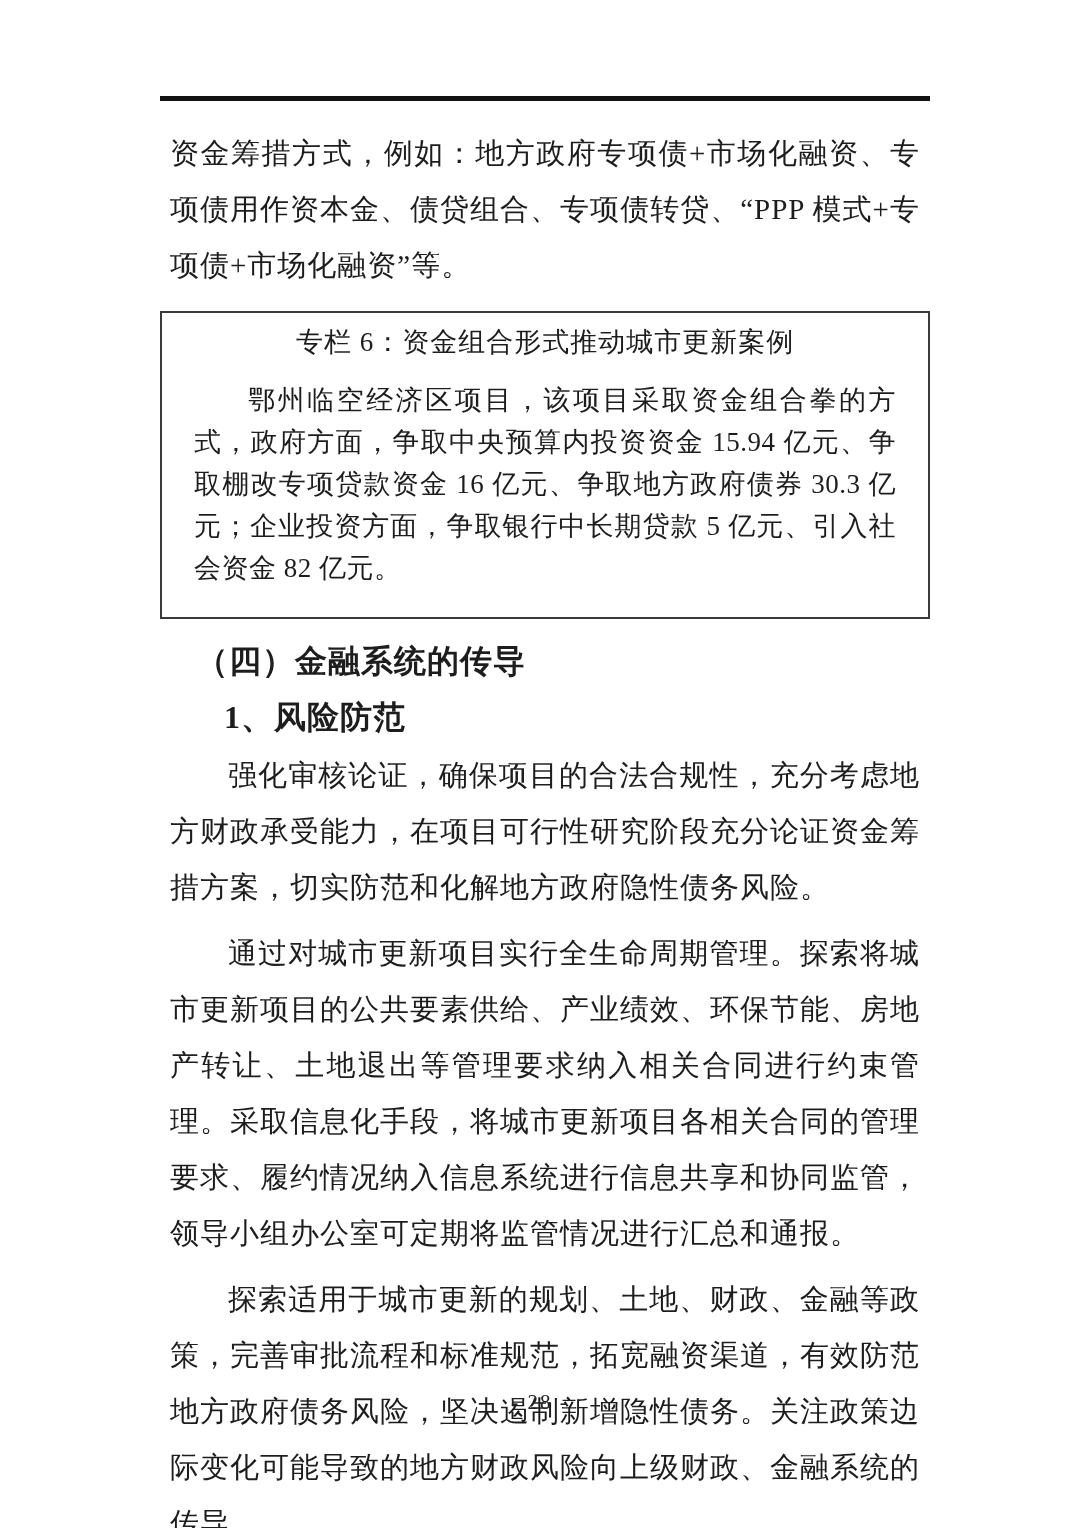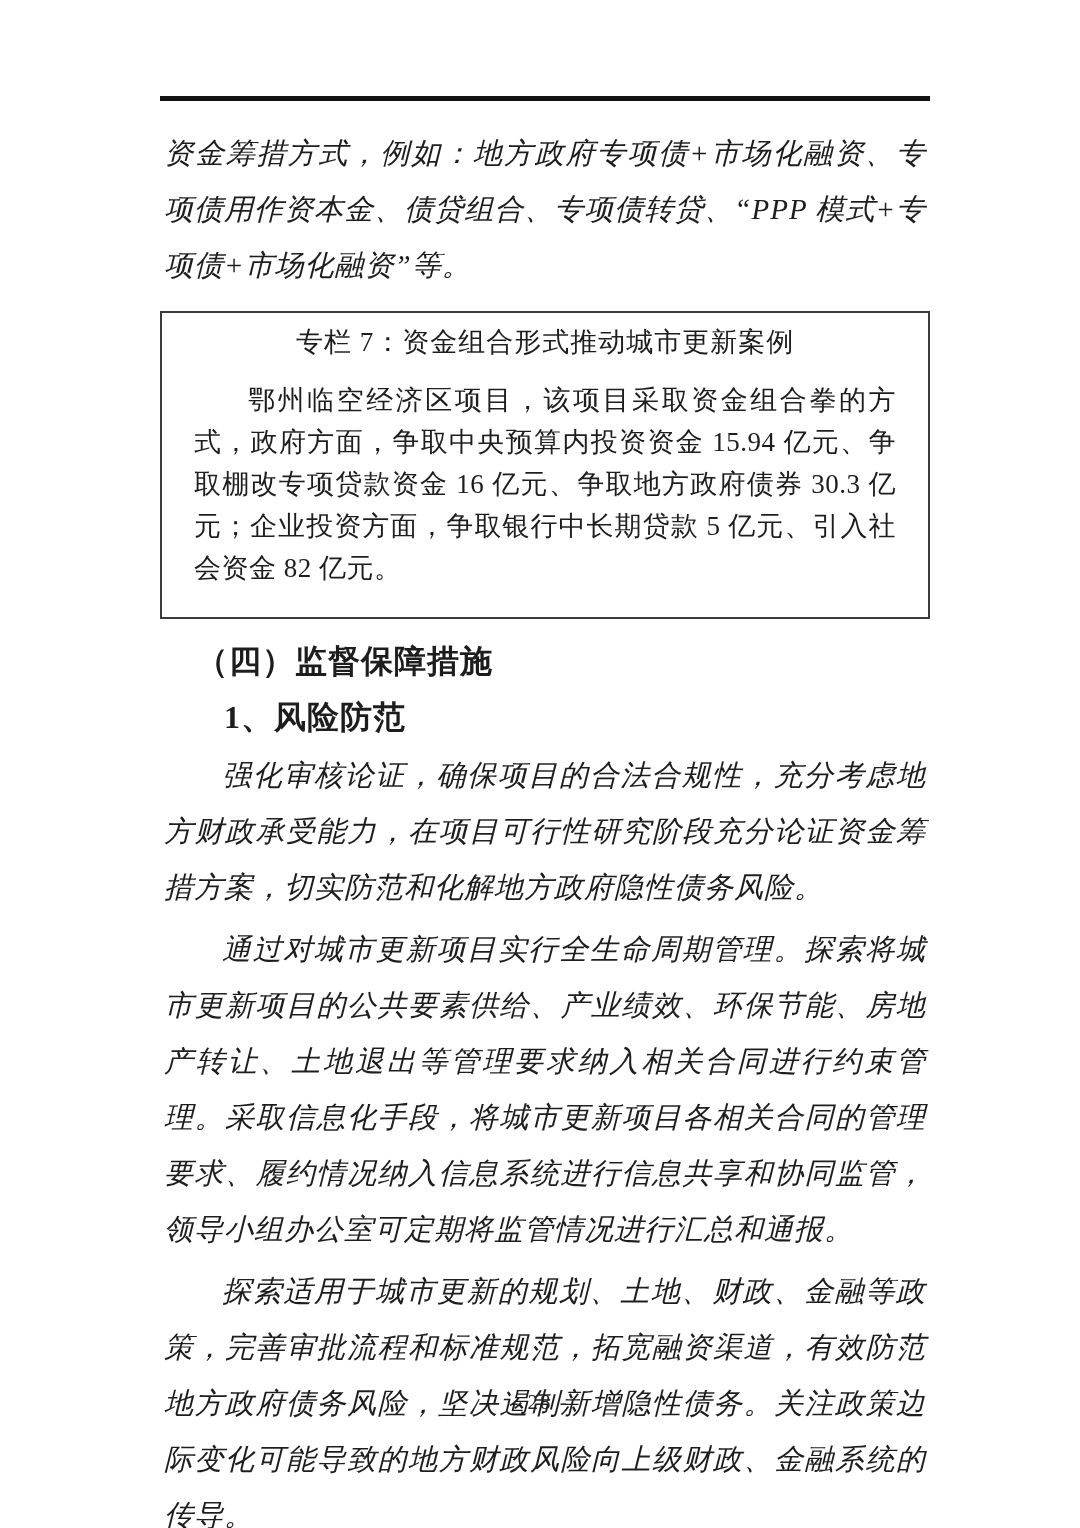--- a/index.html
+++ b/index.html
@@ -24,23 +24,22 @@
   }
   .header-rule {
     margin-top: 96px;
     height: 5px;
     background: #121212;
   }
   .body-text {
     font-size: 29px;
     line-height: 56px;
     text-align: justify;
-    margin: 4px;
+    margin: 10px;
     letter-spacing: 1px;
-    font-style: italic;
   }
   .intro {
     margin-top: 24px;
   }
   .indent {
     text-indent: 2em;
   }
   .callout-box {
     border: 2px solid #3a3a3a;
     margin-top: 18px;
@@ -91,25 +90,25 @@
 </head>
 <body>
 
 <div class="page">
 
   <div class="header-rule"></div>
 
   <p class="body-text intro">资金筹措方式，例如：地方政府专项债+市场化融资、专项债用作资本金、债贷组合、专项债转贷、“PPP 模式+专项债+市场化融资”等。</p>
 
   <div class="callout-box">
-    <div class="box-title">专栏 7：资金组合形式推动城市更新案例</div>
+    <div class="box-title">专栏 6：资金组合形式推动城市更新案例</div>
     <p class="box-body">鄂州临空经济区项目，该项目采取资金组合拳的方式，政府方面，争取中央预算内投资资金 15.94 亿元、争取棚改专项贷款资金 16 亿元、争取地方政府债券 30.3 亿元；企业投资方面，争取银行中长期贷款 5 亿元、引入社会资金 82 亿元。</p>
   </div>
 
-  <h2 class="section-heading">（四）监督保障措施</h2>
+  <h2 class="section-heading">（四）金融系统的传导</h2>
 
   <h3 class="sub-heading">1、风险防范</h3>
 
   <p class="body-text indent para">强化审核论证，确保项目的合法合规性，充分考虑地方财政承受能力，在项目可行性研究阶段充分论证资金筹措方案，切实防范和化解地方政府隐性债务风险。</p>
 
   <p class="body-text indent para">通过对城市更新项目实行全生命周期管理。探索将城市更新项目的公共要素供给、产业绩效、环保节能、房地产转让、土地退出等管理要求纳入相关合同进行约束管理。采取信息化手段，将城市更新项目各相关合同的管理要求、履约情况纳入信息系统进行信息共享和协同监管，领导小组办公室可定期将监管情况进行汇总和通报。</p>
 
   <p class="body-text indent para">探索适用于城市更新的规划、土地、财政、金融等政策，完善审批流程和标准规范，拓宽融资渠道，有效防范地方政府债务风险，坚决遏制新增隐性债务。关注政策边际变化可能导致的地方财政风险向上级财政、金融系统的传导。</p>
 
   <h3 class="sub-heading">2、工作监督考核机制</h3>

